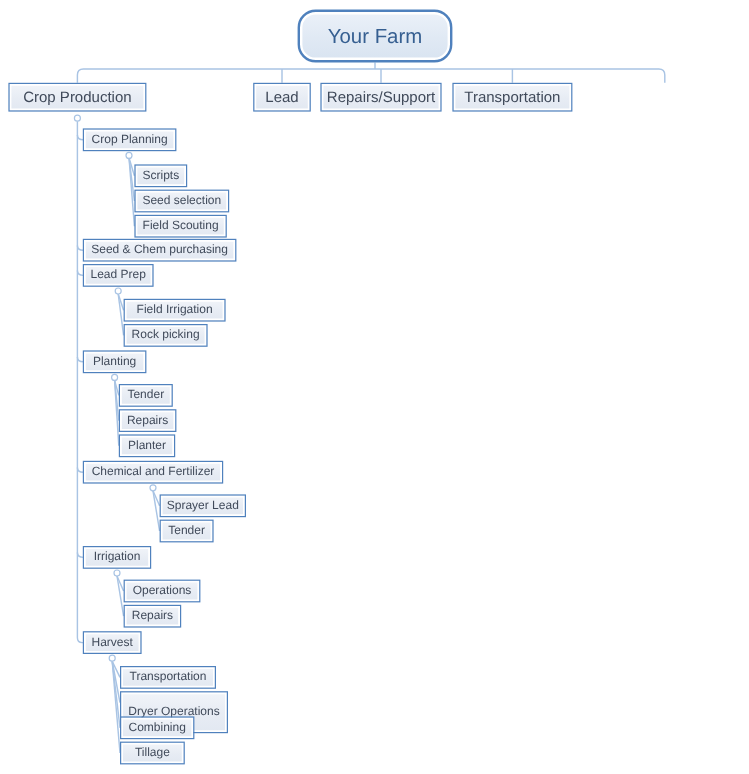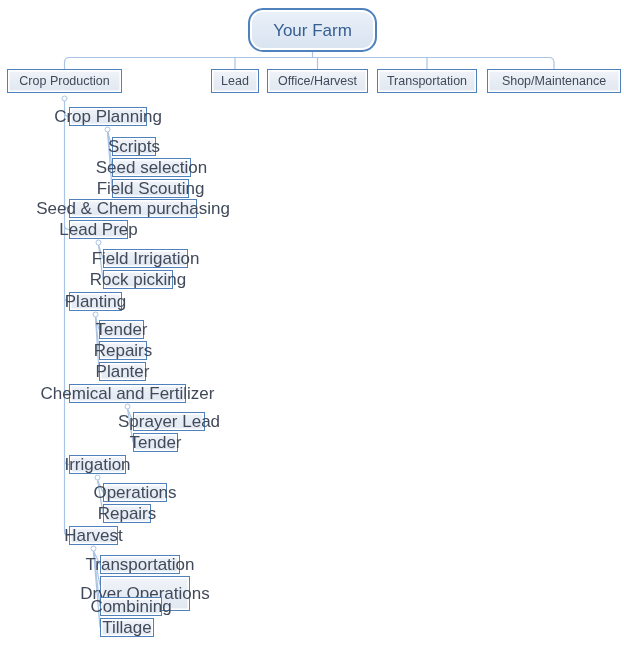--- a/index.html
+++ b/index.html
@@ -24,21 +24,21 @@
   .node {
     position: absolute;
     box-sizing: border-box;
     border: 1.5px solid #4F81BD;
     box-shadow: inset 0 0 0 1.5px #FFFFFF;
     background: linear-gradient(180deg, #F1F4F9 0%, #E7ECF4 55%, #E2E8F1 100%);
     display: flex;
     align-items: center;
     justify-content: center;
     white-space: nowrap;
-    font-size: 17px;
+    font-size: 10px;
     line-height: 1;
     color: #404A5A;
     cursor: default;
   }
   .node.l2 {
     font-size: 12.5px;
   }
   .node.root {
     border-width: 2.5px;
     box-shadow: inset 0 0 0 2px #FFFFFF;
@@ -100,23 +100,22 @@
       <circle cx="127.5" cy="406.5" r="2.5"></circle>
       <circle cx="97.5" cy="477.5" r="2.5"></circle>
       <circle cx="93.5" cy="548.5" r="2.5"></circle>
     </g>
   </svg>
 
   <div class="node root" style="left:248px;top:8px;width:129px;height:44px">Your Farm</div>
 
   <div class="node l2" style="left:7px;top:69px;width:115px;height:24px">Crop Production</div>
   <div class="node l2" style="left:211px;top:69px;width:48px;height:24px">Lead</div>
-  <div class="node l2" style="left:267px;top:69px;width:101px;height:24px">Office/Harvest</div>
+  <div class="node l2" style="left:267px;top:69px;width:101px;height:24px">Repairs/Support</div>
   <div class="node l2" style="left:377px;top:69px;width:100px;height:24px">Transportation</div>
-  <div class="node l2" style="left:487px;top:69px;width:134px;height:24px">Shop/Maintenance</div>
 
   <div class="node" style="left:69px;top:107px;width:78px;height:19px">Crop Planning</div>
   <div class="node" style="left:69px;top:199px;width:128px;height:19px">Seed &amp; Chem purchasing</div>
   <div class="node" style="left:69px;top:220px;width:59px;height:19px">Lead Prep</div>
   <div class="node" style="left:69px;top:292px;width:53px;height:19px">Planting</div>
   <div class="node" style="left:69px;top:384px;width:117px;height:19px">Chemical and Fertilizer</div>
   <div class="node" style="left:69px;top:455px;width:57px;height:19px">Irrigation</div>
   <div class="node" style="left:69px;top:526px;width:49px;height:19px">Harvest</div>
 
   <div class="node" style="left:112px;top:137px;width:44px;height:19px">Scripts</div>

